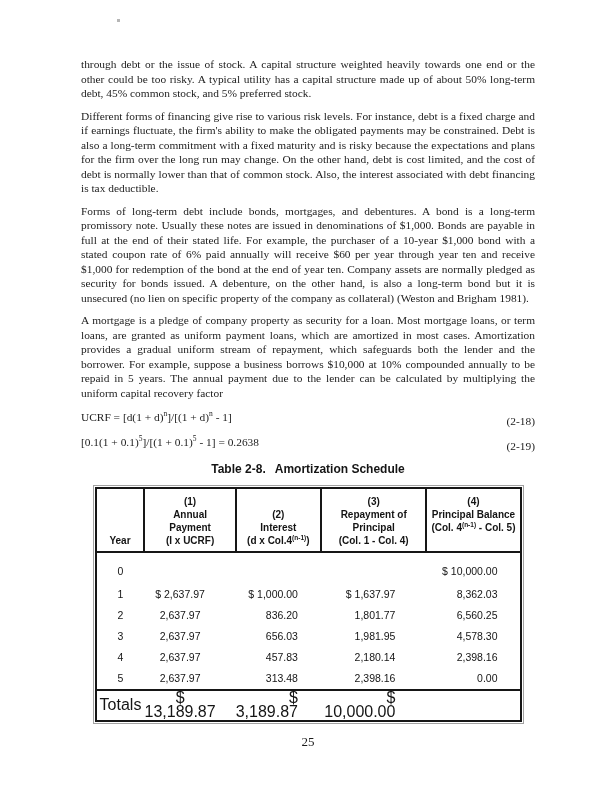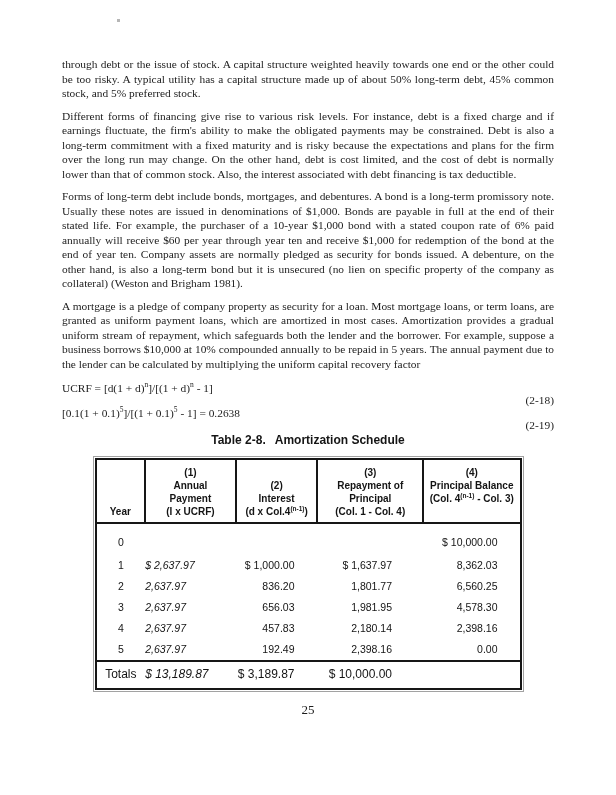--- a/index.html
+++ b/index.html
@@ -2,38 +2,38 @@
 <html><head>
 <meta charset="utf-8">
 <style>
   html, body { margin: 0; padding: 0; background: #ffffff; }
   .page {
     position: relative;
     width: 616px;
     height: 795px;
     box-sizing: border-box;
     margin: 0 auto;
-    padding: 57px 62px 0;
+    padding: 57px 81px 0;
     background: #ffffff;
     font-family: "Liberation Serif", "DejaVu Serif", serif;
     font-size: 11.4px;
     line-height: 14.5px;
     color: #1c1c1c;
     overflow: hidden;
   }
   .speck {
     position: absolute; left: 117px; top: 19px;
     width: 3px; height: 3px; background: #b6b6b6;
   }
   p.body-par { margin: 0 0 8px; text-align: justify; }
   p.no-just { text-align: left; }
 
   .equation { position: relative; text-align: left; margin: 10px 0 9px; }
   .equation sup { font-size: 7.5px; line-height: 0; vertical-align: super; }
-  .eq-num { position: absolute; right: 0; top: 12px; }
+  .eq-num { position: absolute; right: 0; top: 4px; }
 
   .table-caption {
     margin: 13px 0 0;
     text-align: center;
     font-family: "Liberation Sans", "DejaVu Sans", sans-serif;
     font-weight: bold;
     font-size: 12px;
     color: #151515;
   }
   .cap-title { margin-left: 9px; }
@@ -57,26 +57,26 @@
     padding: 6px 2px 4px;
     border-bottom: 2px solid #161616;
   }
   table.amort thead th + th { border-left: 2px solid #161616; }
   table.amort thead th.h-c4 { padding-bottom: 17px; }
   table.amort thead sup { font-size: 6.5px; line-height: 0; vertical-align: super; }
   table.amort tbody td { font-size: 10.5px; height: 20px; padding: 1px 0 0; }
   table.amort tbody tr:first-child td { padding-top: 7px; height: 24px; }
   table.amort tfoot td {
     border-top: 2px solid #161616;
-    font-size: 12px;
+    font-size: 16px;
     height: 26px;
     padding: 0;
   }
   .c0 { text-align: center; }
-  .c1 { text-align: left; padding-right: 20px !important; font-style: italic; }
+  .c1 { text-align: center; padding-right: 20px !important; }
   .c2 { text-align: right; padding-right: 23px !important; }
   .c3 { text-align: right; padding-right: 31px !important; }
   .c4 { text-align: right; padding-right: 22px !important; }
 
   .page-number { text-align: center; margin-top: 13px; font-size: 13px; }
 </style>
 </head>
 <body>
 
 <div class="page">
@@ -132,21 +132,21 @@
         </th>
         <th>
           <div>(3)</div>
           <div>Repayment of</div>
           <div>Principal</div>
           <div>(Col. 1 - Col. 4)</div>
         </th>
         <th class="h-c4">
           <div>(4)</div>
           <div>Principal Balance</div>
-          <div><span>(Col. 4</span><sup>(n-1)</sup><span> - Col. 3)</span></div>
+          <div><span>(Col. 4</span><sup>(n-1)</sup><span> - Col. 5)</span></div>
         </th>
       </tr>
     </thead>
     <tbody>
         <tr>
           <td class="c0">0</td>
           <td class="c1"></td>
           <td class="c2"></td>
           <td class="c3"></td>
           <td class="c4">$ 10,000.00</td>
@@ -175,21 +175,21 @@
         <tr>
           <td class="c0">4</td>
           <td class="c1">2,637.97</td>
           <td class="c2">457.83</td>
           <td class="c3">2,180.14</td>
           <td class="c4">2,398.16</td>
         </tr>
         <tr>
           <td class="c0">5</td>
           <td class="c1">2,637.97</td>
-          <td class="c2">192.49</td>
+          <td class="c2">313.48</td>
           <td class="c3">2,398.16</td>
           <td class="c4">0.00</td>
         </tr>
       </tbody>
     <tfoot>
       <tr>
           <td class="c0">Totals</td>
           <td class="c1">$ 13,189.87</td>
           <td class="c2">$ 3,189.87</td>
           <td class="c3">$ 10,000.00</td>

